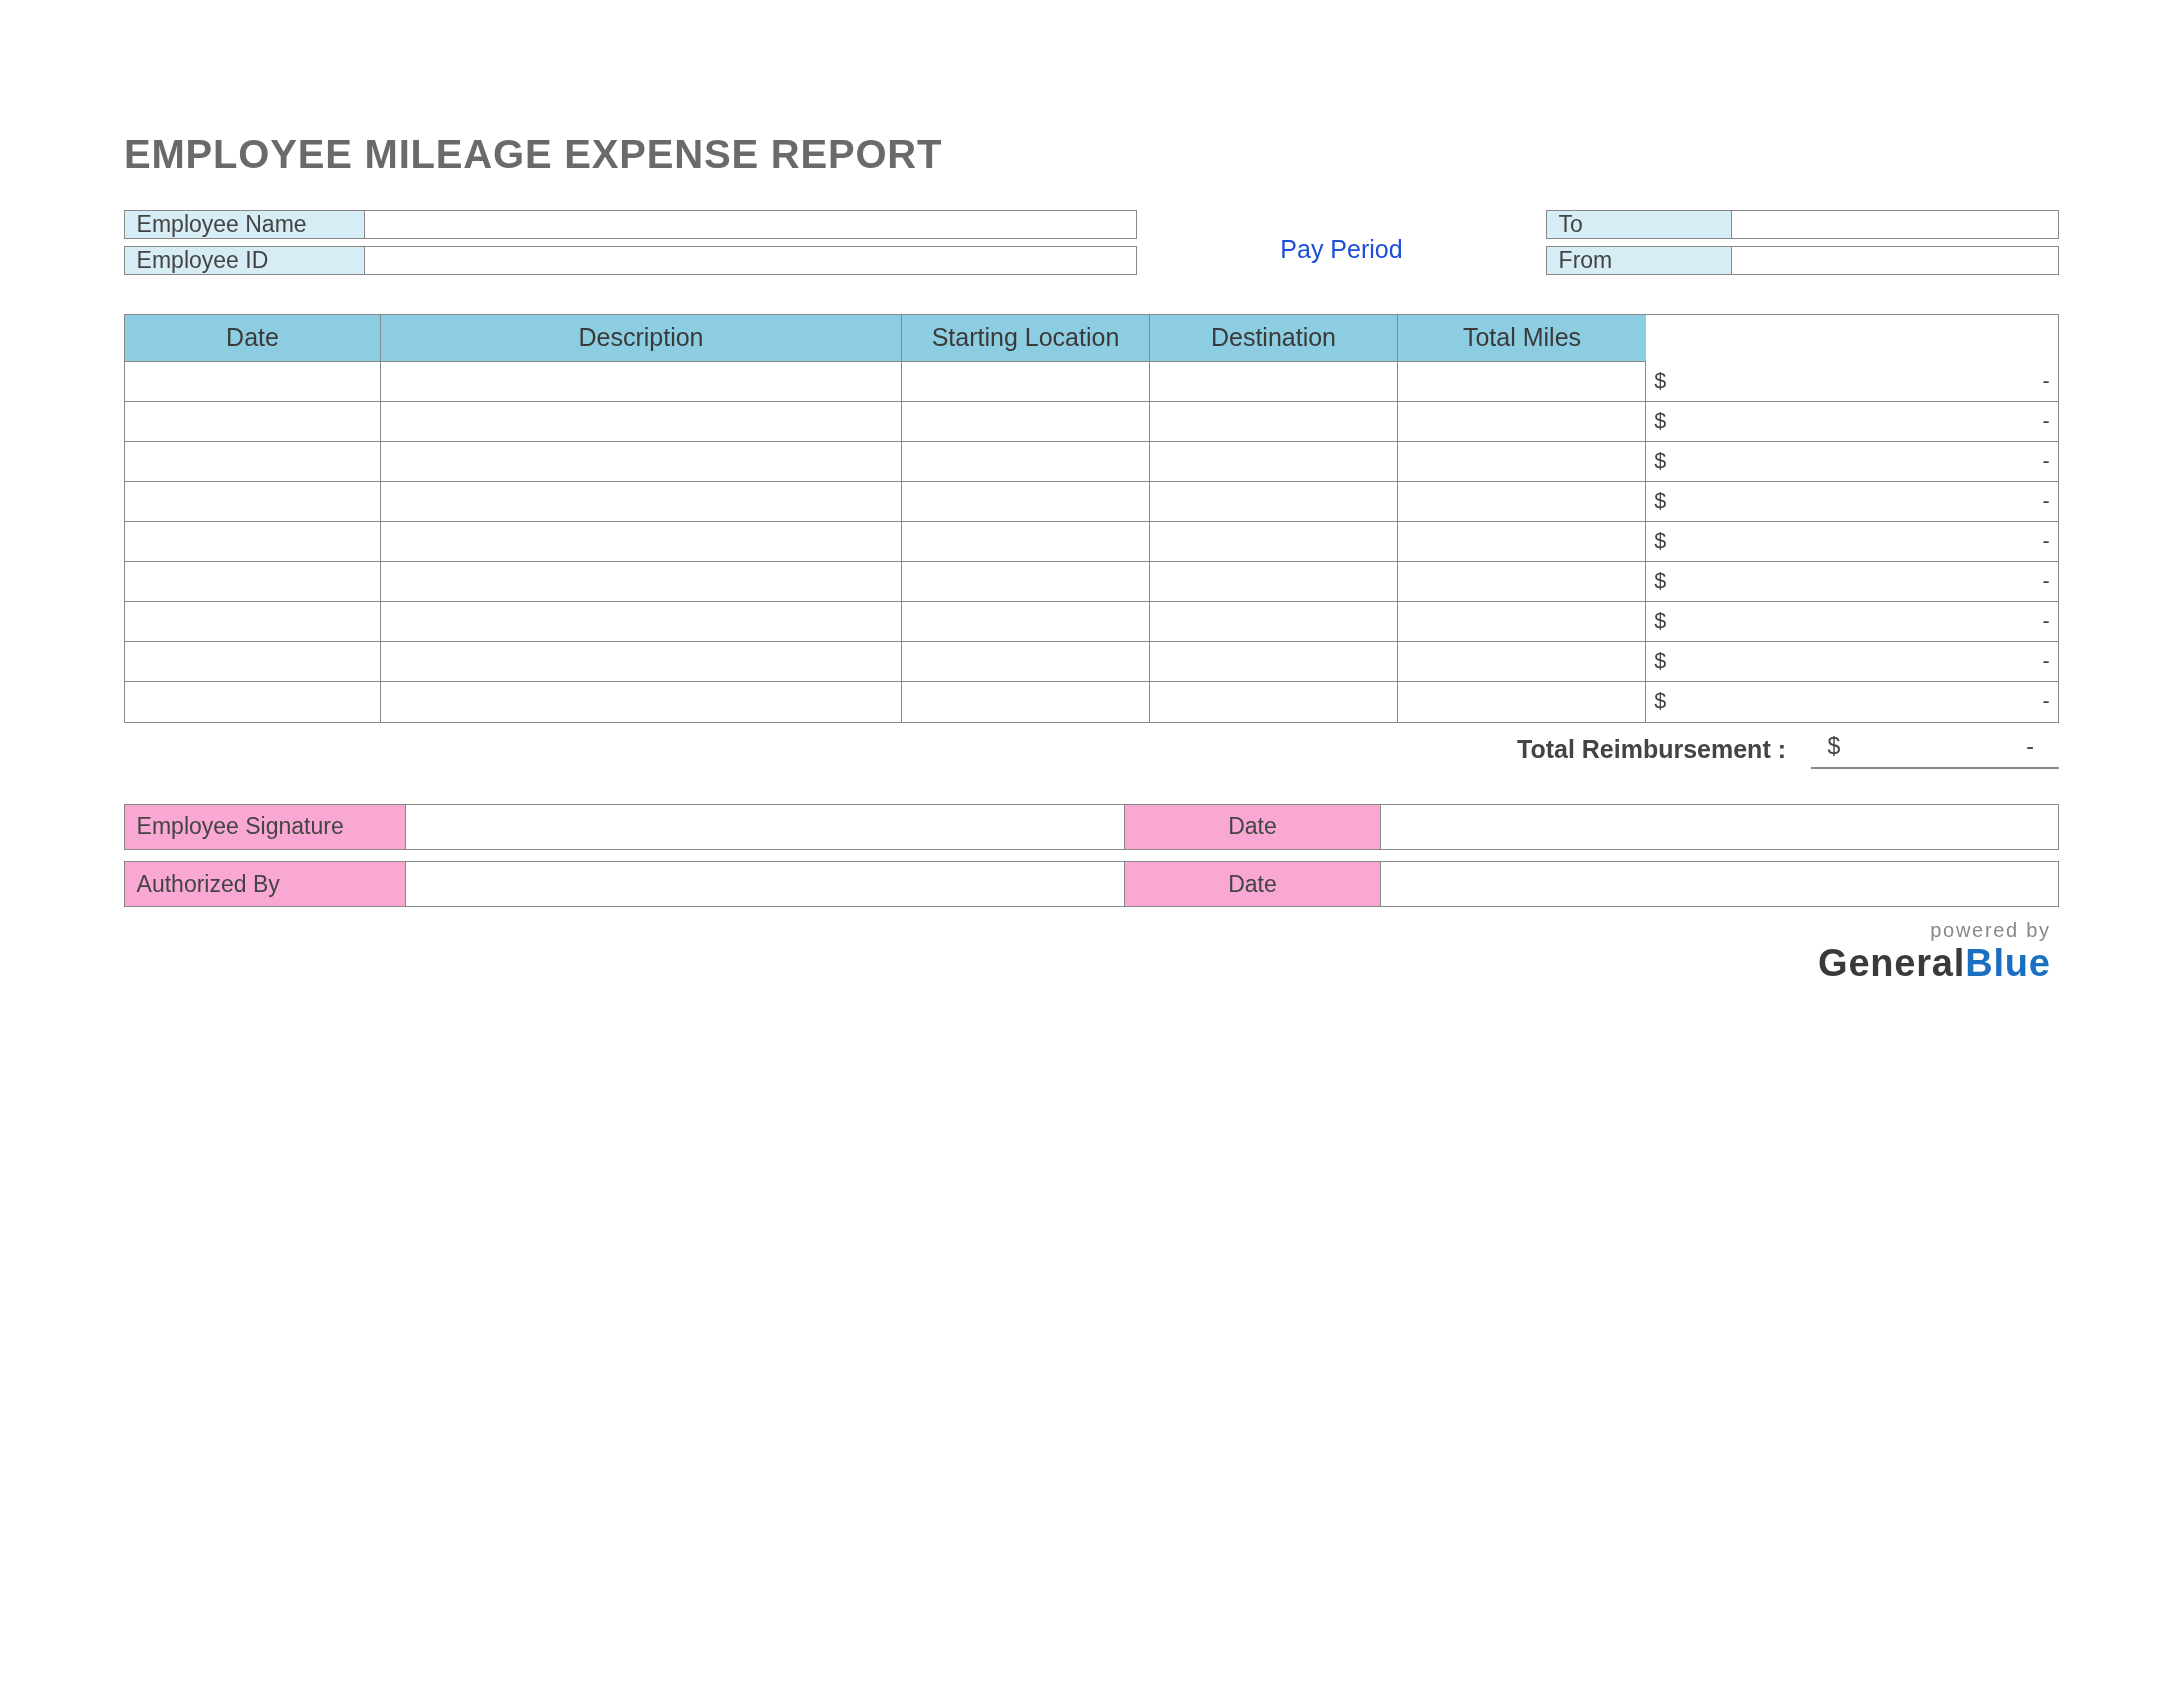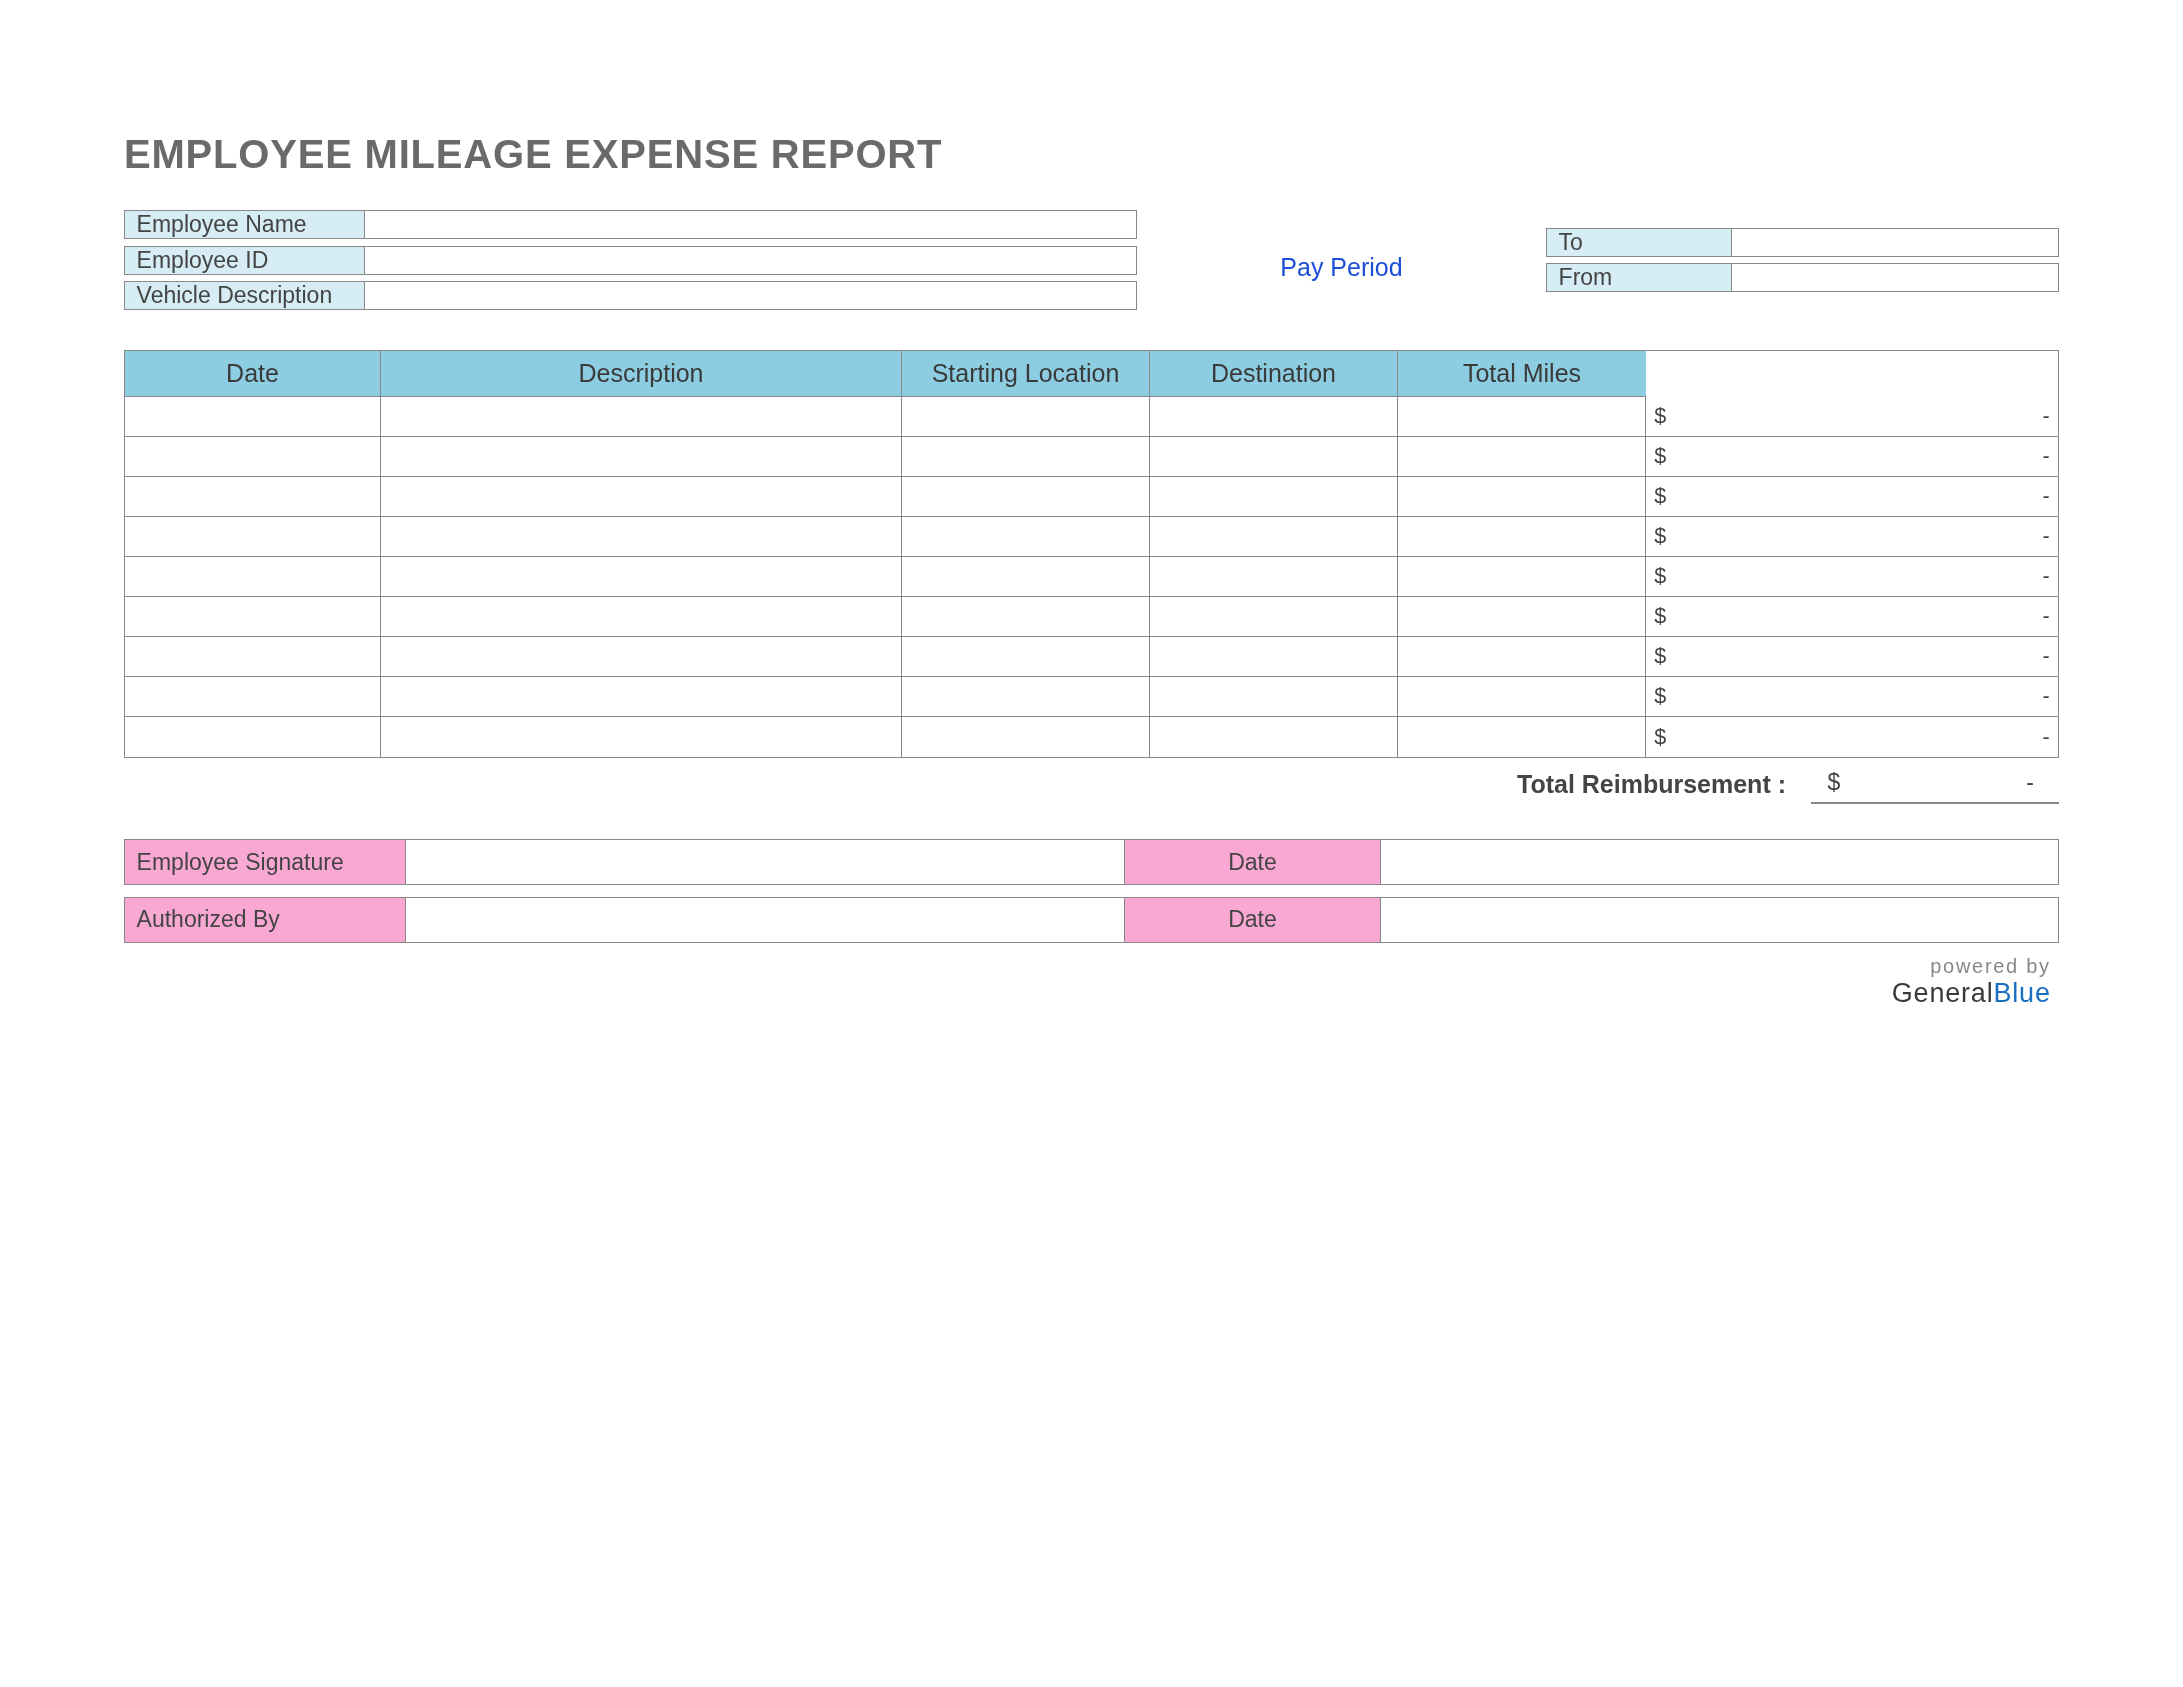--- a/index.html
+++ b/index.html
@@ -141,44 +141,40 @@
     margin-top: 8.3px;
     text-align: right;
     padding-right: 8.3px;
   }
   .powered {
     font-size: 20px;
     color: #888;
     letter-spacing: 1.7px;
   }
   .brand {
-    font-size: 27px;
+    font-size: 38px;
     color: #3a3a3a;
-    font-weight: 400;
+    font-weight: 700;
     letter-spacing: 0.8px;
   }
   .brand .blue { color: #1a6fc0; }
 </style>
 </head>
 <body>
 
 <div class="title">EMPLOYEE MILEAGE EXPENSE REPORT</div>
 
 <div class="meta-row">
   <div class="meta-left">
     <div class="field-row">
       <div class="label">Employee Name</div>
       <div class="value"></div>
     </div>
     <div class="field-row">
       <div class="label">Employee ID</div>
-      <div class="value"></div>
-    </div>
-    <div class="field-row no-bottom">
-      <div class="label">Vehicle Description</div>
       <div class="value"></div>
     </div>
   </div>
   <div class="pay-period-gap">Pay Period</div>
   <div class="meta-right">
     <div class="field-row">
       <div class="label">To</div>
       <div class="value"></div>
     </div>
     <div class="field-row">

